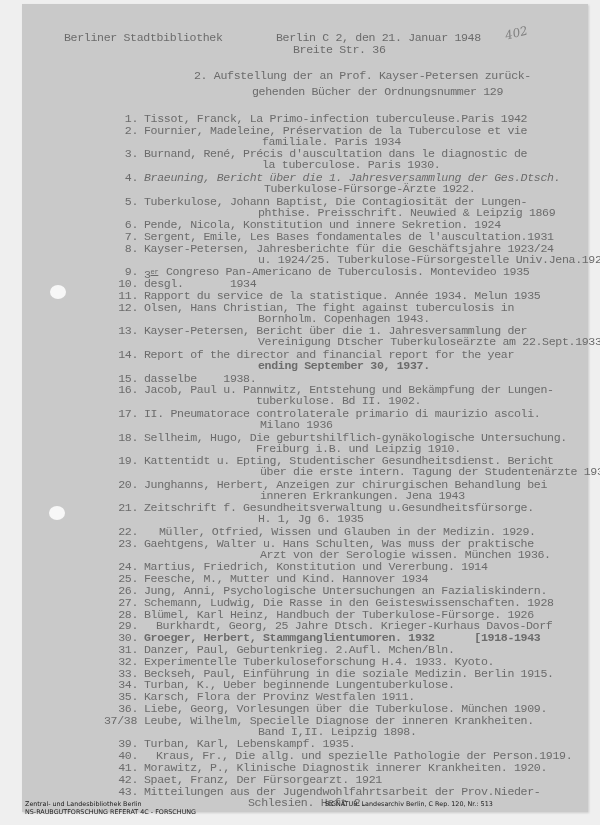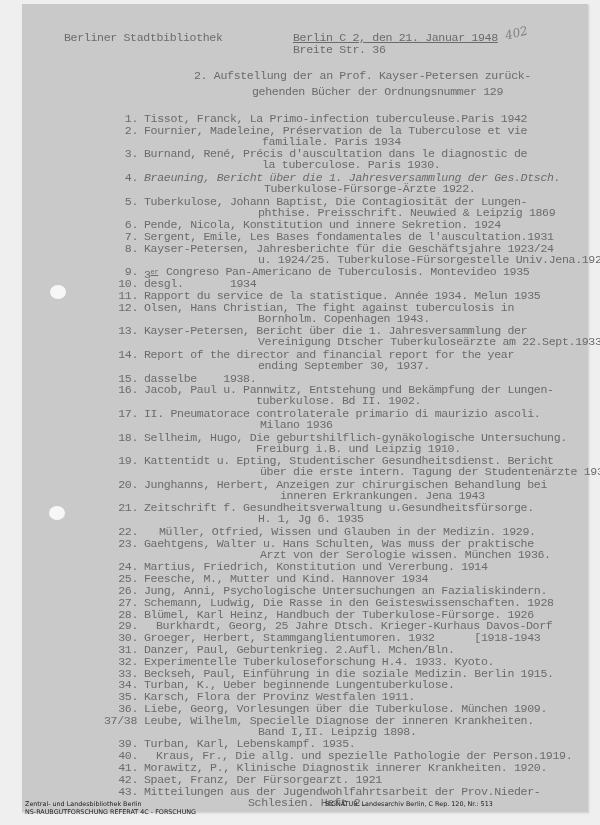--- a/index.html
+++ b/index.html
@@ -69,21 +69,21 @@
     sup.ord { font-size: 7px; vertical-align: 4px; text-decoration: underline; }
   </style>
 </head>
 <body>
 
 <div class="paper"></div>
 <div class="punch-hole" style="left:50px; top:285px;"></div>
 <div class="punch-hole" style="left:49px; top:506px;"></div>
 
 <div class="tw" style="left:64px; top:32px;">Berliner Stadtbibliothek</div>
-<div class="tw" style="left:293px; top:32px;text-decoration:underline;">Berlin C 2, den 21. Januar 1948</div>
+<div class="tw" style="left:276px; top:32px;">Berlin C 2, den 21. Januar 1948</div>
 <div class="tw" style="left:293px; top:44px;">Breite Str. 36</div>
 <div class="handwritten">402</div>
 
 <div class="tw" style="left:194px; top:70px;">2. Aufstellung der an Prof. Kayser-Petersen zurück-</div>
 <div class="tw" style="left:252px; top:86px;">gehenden Bücher der Ordnungsnummer 129</div>
 
 <div id="entries">
     <div class="entry" style="top: 113px;">
       <span class="tw num">1.</span>
       <span class="tw txt" style="left: 36px;">Tissot, Franck, La Primo-infection tuberculeuse.Paris 1942</span>
@@ -140,21 +140,21 @@
       <span class="tw cont" style="left: 150px; top: 11px;">Bornholm. Copenhagen 1943.</span>
     </div>
     <div class="entry" style="top: 325.4px;">
       <span class="tw num">13.</span>
       <span class="tw txt" style="left: 36px;">Kayser-Petersen, Bericht über die 1. Jahresversammlung der</span>
       <span class="tw cont" style="left: 150px; top: 11px;">Vereinigung Dtscher Tuberkuloseärzte am 22.Sept.1933.</span>
     </div>
     <div class="entry" style="top: 349px;">
       <span class="tw num">14.</span>
       <span class="tw txt" style="left: 36px;">Report of the director and financial report for the year</span>
-      <span class="tw cont" style="left: 150px; top: 11px;">ending September 30, 1937.</span>
+      <span class="tw cont" style="left: 150px; top: 11px; font-weight: bold;">ending September 30, 1937.</span>
     </div>
     <div class="entry" style="top: 372.6px;">
       <span class="tw num">15.</span>
       <span class="tw txt" style="left: 36px;">dasselbe    1938.</span>
     </div>
     <div class="entry" style="top: 384.4px;">
       <span class="tw num">16.</span>
       <span class="tw txt" style="left: 36px;">Jacob, Paul u. Pannwitz, Entstehung und Bekämpfung der Lungen-</span>
       <span class="tw cont" style="left: 148px; top: 11px;">tuberkulose. Bd II. 1902.</span>
     </div>
@@ -169,21 +169,21 @@
       <span class="tw cont" style="left: 148px; top: 11px;">Freiburg i.B. und Leipzig 1910.</span>
     </div>
     <div class="entry" style="top: 455.2px;">
       <span class="tw num">19.</span>
       <span class="tw txt" style="left: 36px;">Kattentidt u. Epting, Studentischer Gesundheitsdienst. Bericht</span>
       <span class="tw cont" style="left: 152px; top: 11px;">über die erste intern. Tagung der Studentenärzte 1933.</span>
     </div>
     <div class="entry" style="top: 478.8px;">
       <span class="tw num">20.</span>
       <span class="tw txt" style="left: 36px;">Junghanns, Herbert, Anzeigen zur chirurgischen Behandlung bei</span>
-      <span class="tw cont" style="left: 152px; top: 11px; margin-left: 20px;">inneren Erkrankungen. Jena 1943</span>
+      <span class="tw cont" style="left: 152px; top: 11px;">inneren Erkrankungen. Jena 1943</span>
     </div>
     <div class="entry" style="top: 502.4px;">
       <span class="tw num">21.</span>
       <span class="tw txt" style="left: 36px;">Zeitschrift f. Gesundheitsverwaltung u.Gesundheitsfürsorge.</span>
       <span class="tw cont" style="left: 150px; top: 11px;">H. 1, Jg 6. 1935</span>
     </div>
     <div class="entry" style="top: 526px;">
       <span class="tw num">22.</span>
       <span class="tw txt" style="left: 36px; padding-left: 15px;">Müller, Otfried, Wissen und Glauben in der Medizin. 1929.</span>
     </div>
@@ -211,21 +211,21 @@
     <div class="entry" style="top: 608.6px;">
       <span class="tw num">28.</span>
       <span class="tw txt" style="left: 36px;">Blümel, Karl Heinz, Handbuch der Tuberkulose-Fürsorge. 1926</span>
     </div>
     <div class="entry" style="top: 620.4px;">
       <span class="tw num">29.</span>
       <span class="tw txt" style="left: 48px;">Burkhardt, Georg, 25 Jahre Dtsch. Krieger-Kurhaus Davos-Dorf</span>
     </div>
     <div class="entry" style="top: 632.2px;">
       <span class="tw num">30.</span>
-      <span class="tw txt" style="left: 36px;">Groeger, Herbert, Stammganglientumoren. 1932      [1918-1943</span>
+      <span class="tw txt" style="left: 36px; font-weight: bold;">Groeger, Herbert, Stammganglientumoren. 1932      [1918-1943</span>
     </div>
     <div class="entry" style="top: 644px;">
       <span class="tw num">31.</span>
       <span class="tw txt" style="left: 36px;">Danzer, Paul, Geburtenkrieg. 2.Aufl. Mchen/Bln.</span>
     </div>
     <div class="entry" style="top: 655.8px;">
       <span class="tw num">32.</span>
       <span class="tw txt" style="left: 36px;">Experimentelle Tuberkuloseforschung H.4. 1933. Kyoto.</span>
     </div>
     <div class="entry" style="top: 667.6px;">

